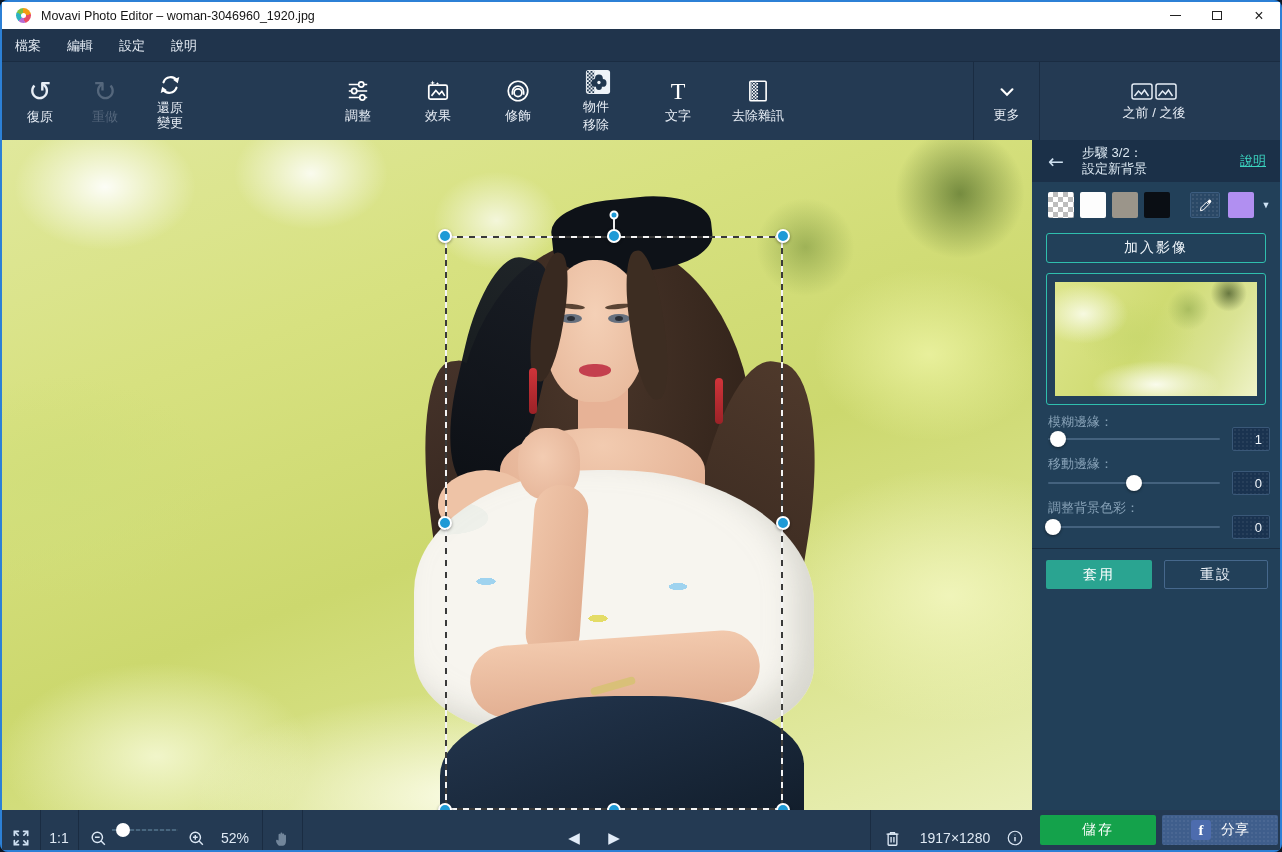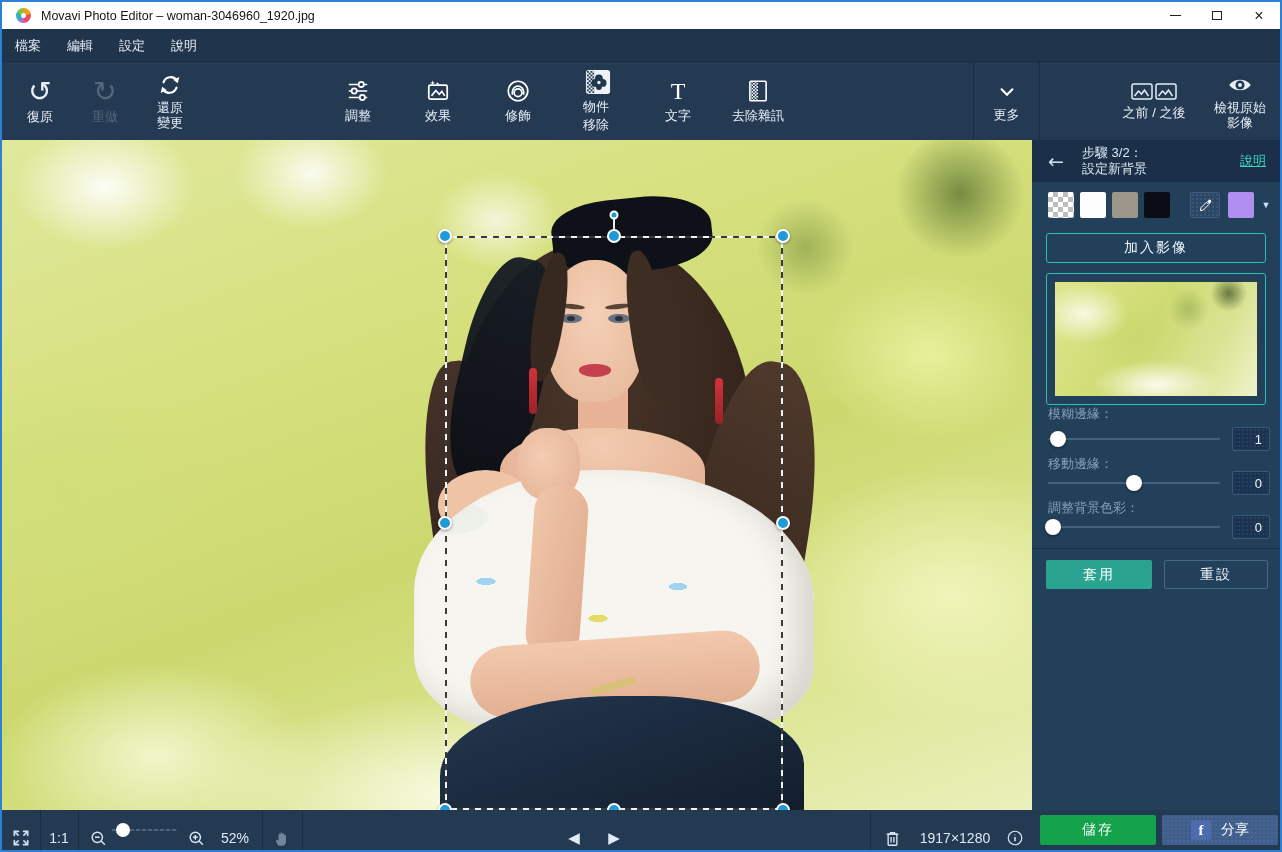--- a/index.html
+++ b/index.html
@@ -1,19 +1,19 @@
 <!DOCTYPE html>
 <html><head>
 <meta charset="utf-8">
 <style>
   * { margin:0; padding:0; box-sizing:border-box; }
   html,body { background:#0d1826; }
   body { font-family:"Liberation Sans","DejaVu Sans",sans-serif; }
   .window { position:relative; width:1282px; height:852px; background:#243a53; overflow:hidden;
-            box-shadow:inset 0 0 0 2px #2c80d6; }
+            box-shadow:inset 0 0 0 2px #2c80d6;border-radius:8px; }
 
   
   .titlebar { position:absolute; top:2px; left:2px; right:2px; height:27px; background:#ffffff;
               display:flex; align-items:center; }
   .logo { width:15px; height:15px; border-radius:50%; margin-left:14px;
           background:conic-gradient(#f39c12 0 22%, #e84c64 22% 47%, #b66bd4 47% 62%, #2bb3c0 62% 82%, #7dc242 82% 100%);
           position:relative; }
   .logo::after { content:""; position:absolute; left:5px; top:5px; width:5px; height:5px; border-radius:50%; background:#fff; }
   .title-text { margin-left:10px; font-size:12.5px; color:#141414; }
   .win-controls { margin-left:auto; display:flex; height:100%; }
@@ -301,28 +301,20 @@
       <svg style="width:46px;height:22px;" viewBox="0 0 46 20">
         <g stroke="#e6eef7" stroke-width="1.5" fill="none">
           <rect x="1" y="2" width="20" height="15" rx="2"></rect>
           <path d="M3.5 14 l4-5 3 3 3-4 4 6"></path>
           <rect x="25" y="2" width="20" height="15" rx="2"></rect>
           <path d="M27.5 14 l4-5 3 3 3-4 4 6"></path>
         </g>
       </svg>
       <span class="lab">之前 / 之後</span>
     </div>
-    <div class="tb-item" style="left:1198px;width:80px;">
-      <svg class="ticon" viewBox="0 0 24 24">
-        <path d="M2 12 C6.5 5.5 17.5 5.5 22 12 C17.5 18.5 6.5 18.5 2 12 Z" fill="#e6eef7"></path>
-        <circle cx="12" cy="12" r="4.2" fill="#243a53"></circle>
-        <circle cx="12" cy="12" r="1.8" fill="#e6eef7"></circle>
-      </svg>
-      <span class="lab mid">檢視原始影像</span>
-    </div>
   </div>
 
   <div class="main">
     <div class="photo"></div>
     <div class="fig hair-main"></div>
     <div class="fig hair-lockL"></div>
     <div class="fig hair-lockR"></div>
     <div class="fig bow-tail"></div>
     <div class="fig bow-knot"></div>
     <div class="fig neck"></div>
@@ -388,21 +380,21 @@
     <div class="purple-dd">
       <span>▼</span>
     </div>
 
     <button class="add-image-btn">加入影像</button>
 
     <div class="thumb-box">
       <div class="thumb-img"></div>
     </div>
 
-    <span class="sl-label" style="top:265px;font-family:Liberation Serif, serif;">模糊邊緣：</span>
+    <span class="sl-label" style="top:273px;font-family:Liberation Serif, serif;">模糊邊緣：</span>
     <div class="sl-track" style="top:298px;">
       <div class="sl-handle" style="left: calc(6% - 8px);"></div>
     </div>
     <div class="sl-value" style="top:287px;">1</div>
 
     <span class="sl-label" style="top:315px;">移動邊緣：</span>
     <div class="sl-track" style="top:342px;">
       <div class="sl-handle" style="left: calc(50% - 8px);"></div>
     </div>
     <div class="sl-value" style="top:331px;">0</div>

